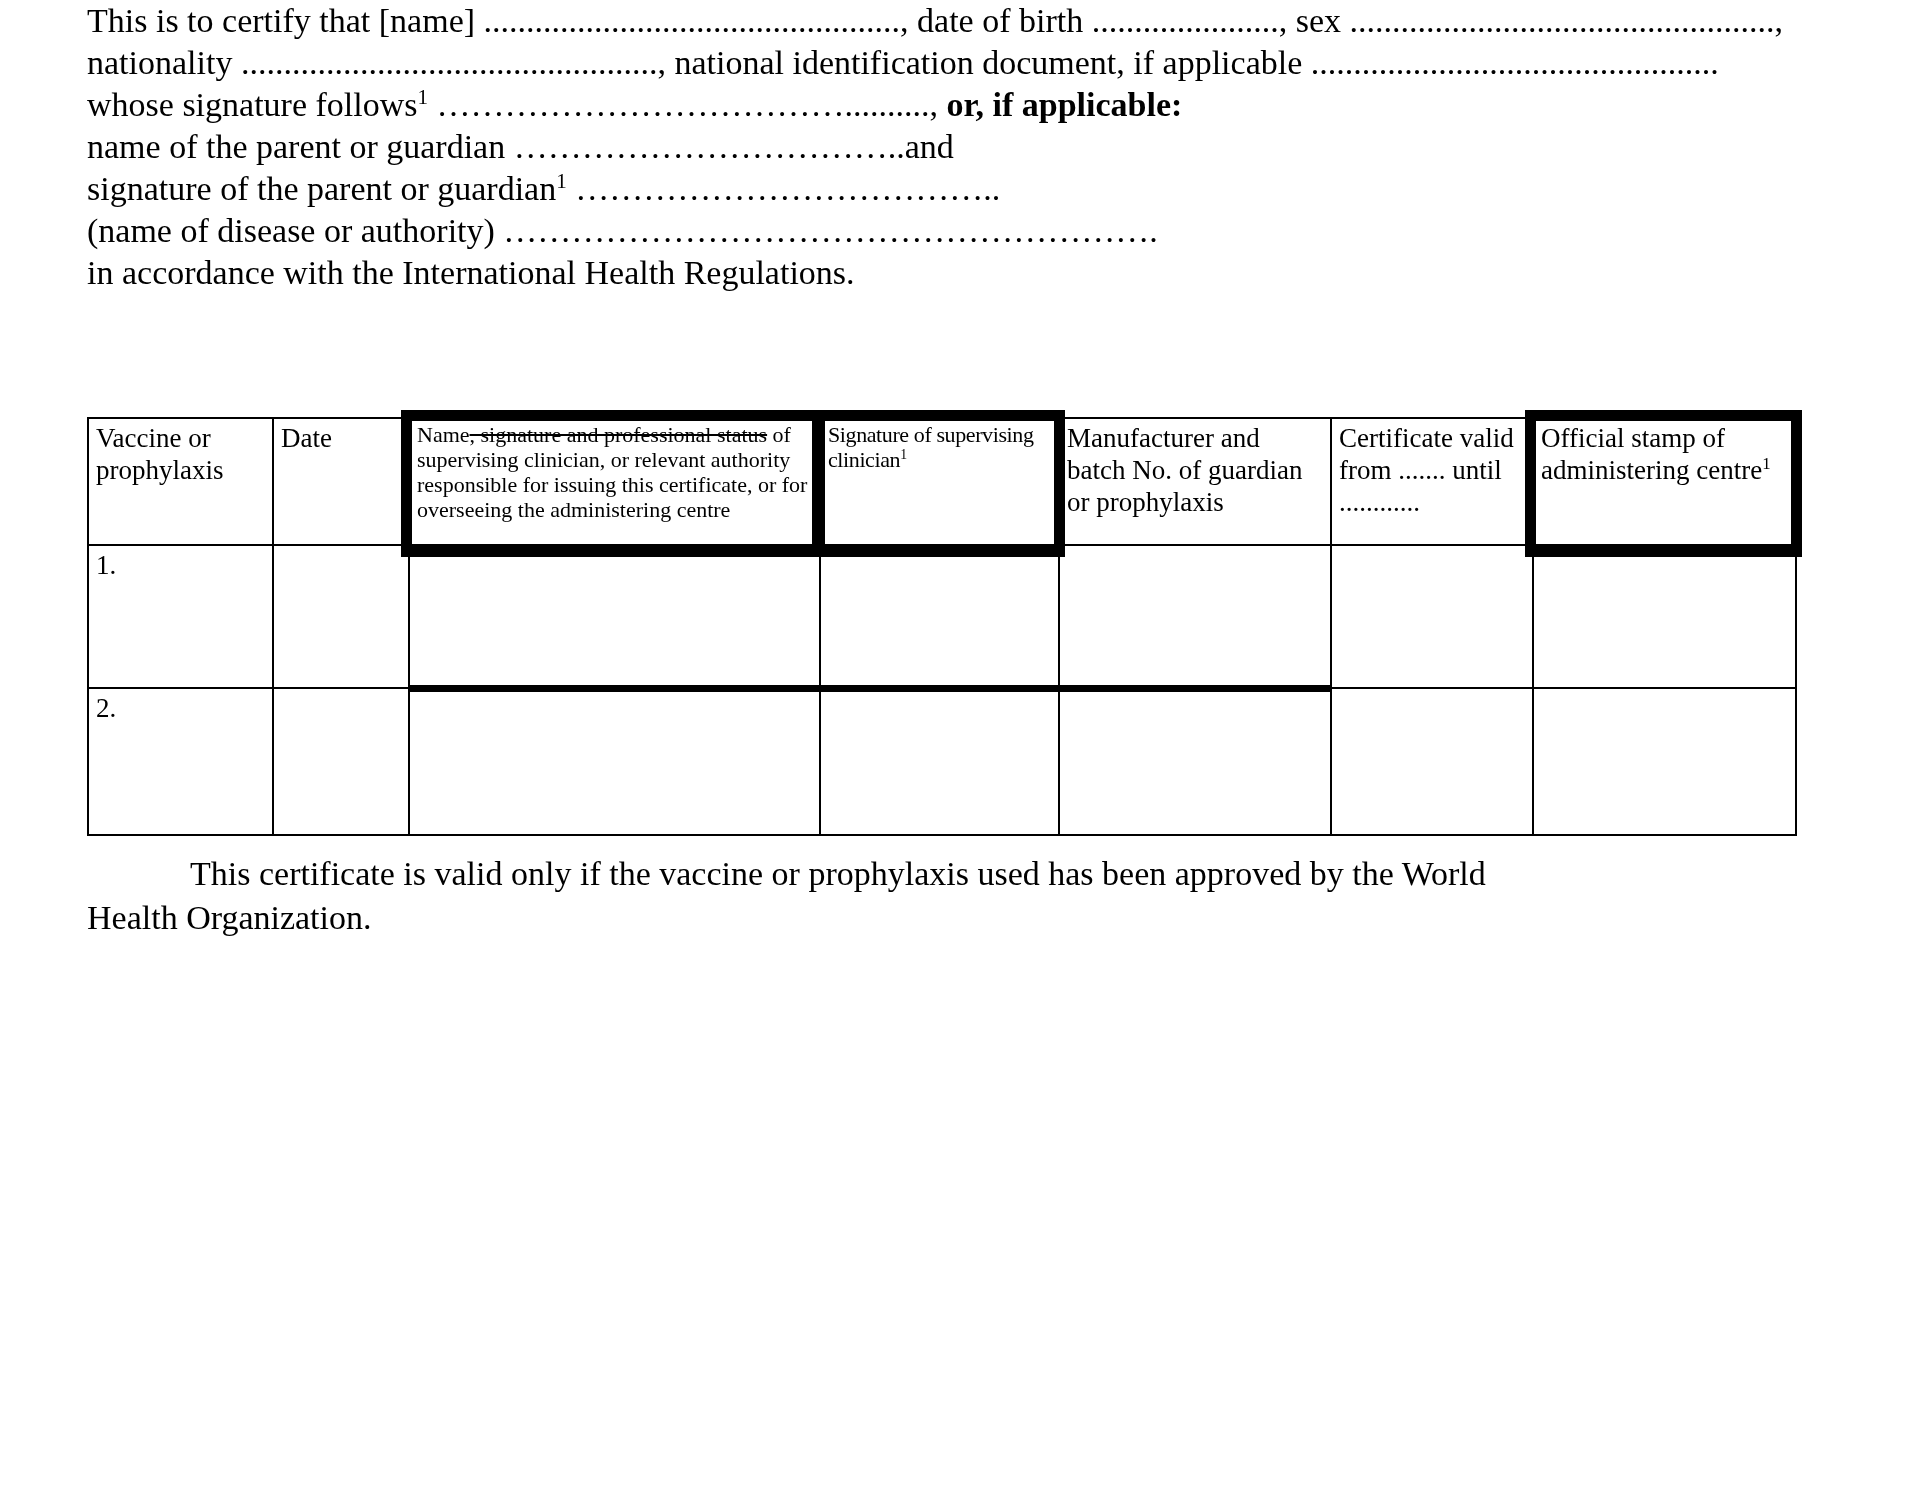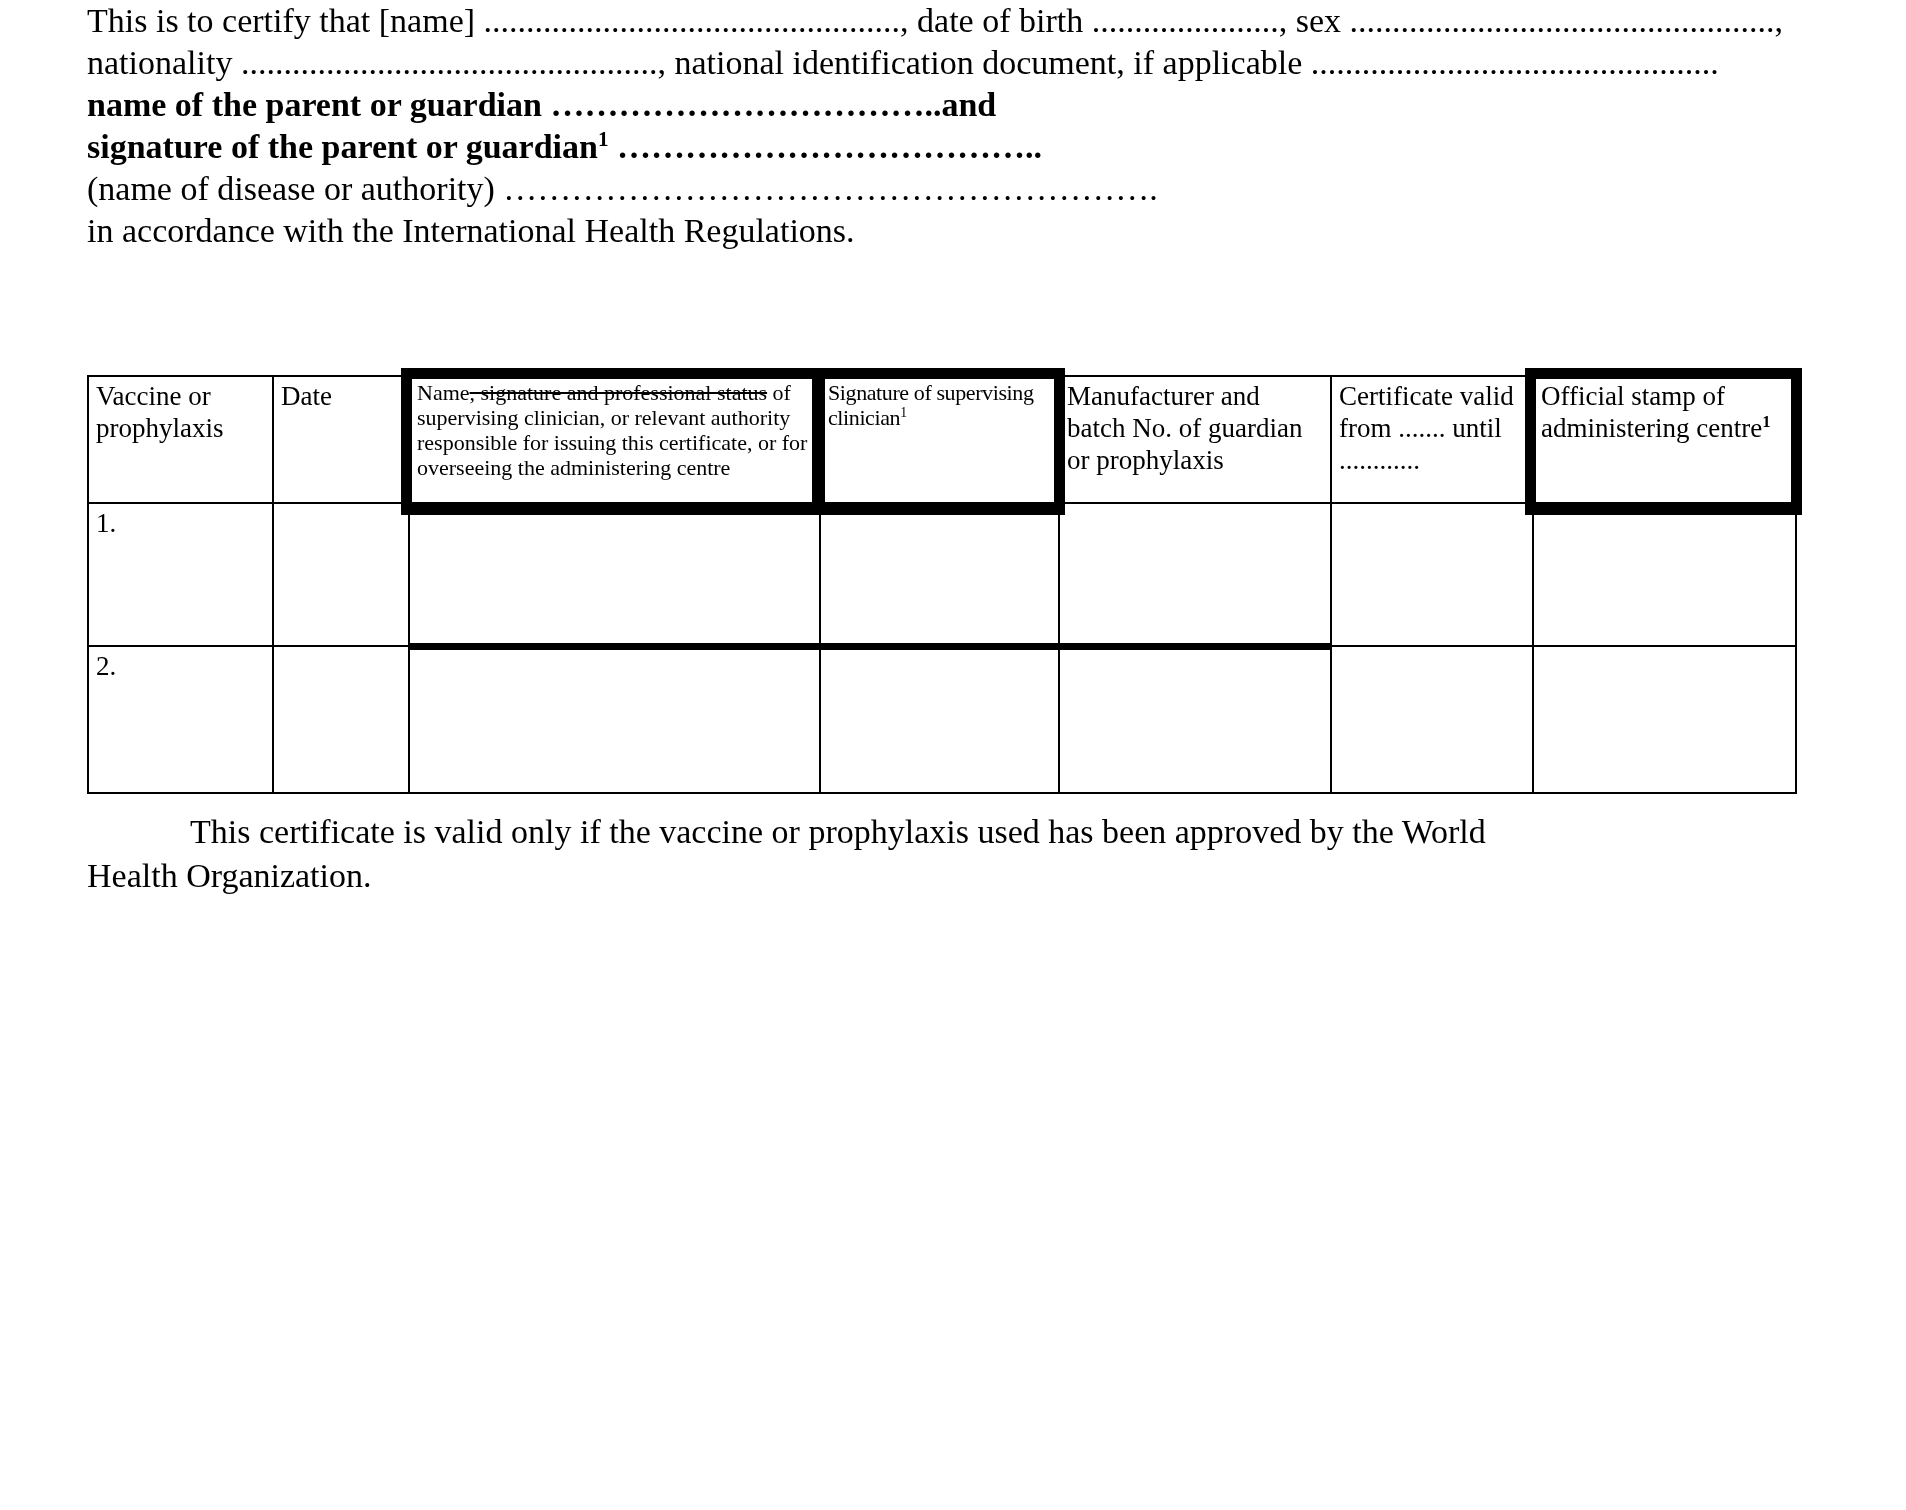--- a/index.html
+++ b/index.html
@@ -26,21 +26,21 @@
     white-space: nowrap;
   }
   .p1 { margin-top: 60px; }
   .p2 { margin-top: 50px; }
   .p3 { margin-top: 63px; }
   .p4 { margin-top: 58px; }
   .p5 { margin-top: 56px; }
   .p6 { margin-top: 122px; }
   .p7 { margin-top: 54px; }
   .p8 { margin-top: 55px; }
-  .bold { font-weight: bold; }
+  .bold { font-weight: normal; }
   sup {
     font-size: 0.62em;
     vertical-align: super;
     line-height: 0;
   }
   .table-wrap {
     position: relative;
     margin-top: 123px;
     width: 1708px;
   }
@@ -104,20 +104,21 @@
 </style>
 </head>
 <body>
 
 <div class="page">
 
   <p class="p1"><span>This is to certify that [name] </span><span>.................................................</span><span>, date of birth </span><span>......................</span><span>, sex </span><span>..................................................</span><span>,</span></p>
 
   <p class="p2"><span>nationality </span><span>.................................................</span><span>, national identification document, if applicable </span><span>................................................</span></p>
 
+  <p class="p3"><span>whose signature follows</span><sup>1</sup><span> ……………………………….........., </span><b>or, if applicable:</b></p>
 
   <p class="p4 bold"><span>name of the parent or guardian ……………………………..and</span></p>
 
   <p class="p5 bold"><span>signature of the parent or guardian</span><sup>1</sup><span> ………………………………..</span></p>
 
 
   <p class="p7"><span>(name of disease or authority) </span><span>………………………………………………….</span></p>
 
   <p class="p8"><span>in accordance with the International Health Regulations.</span></p>
 

